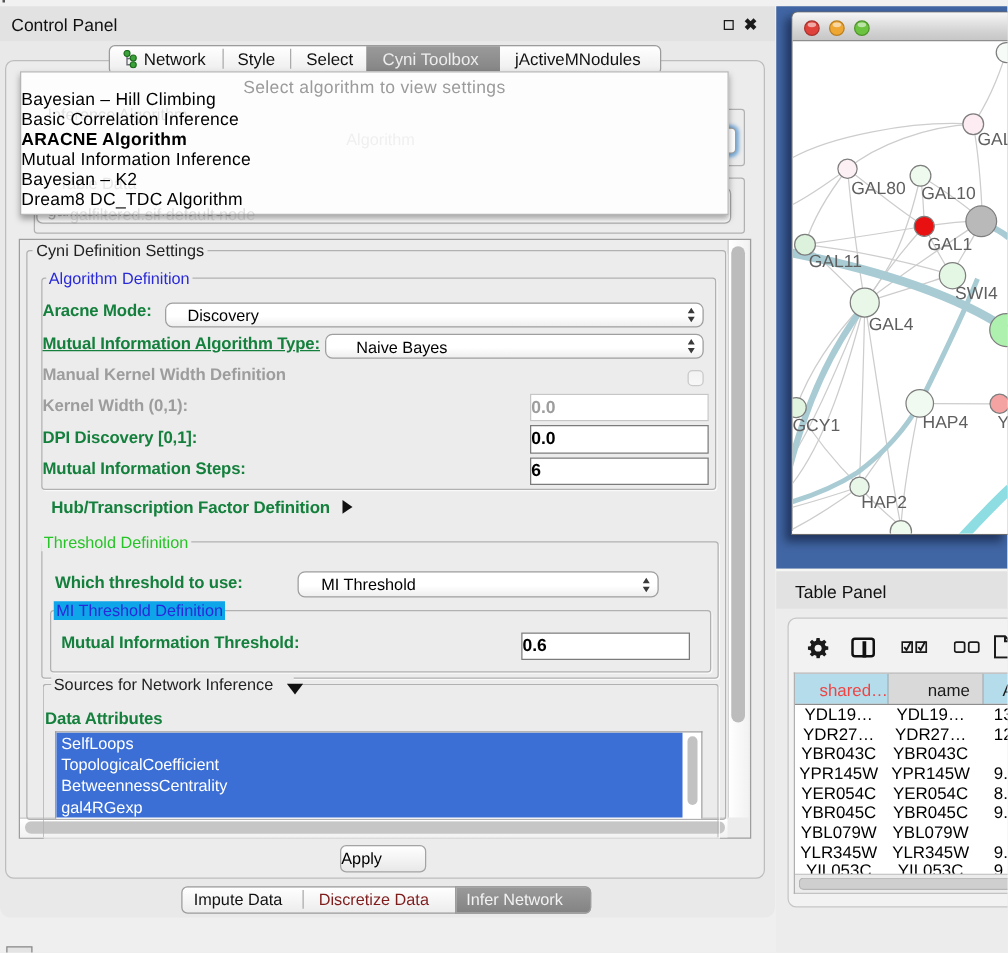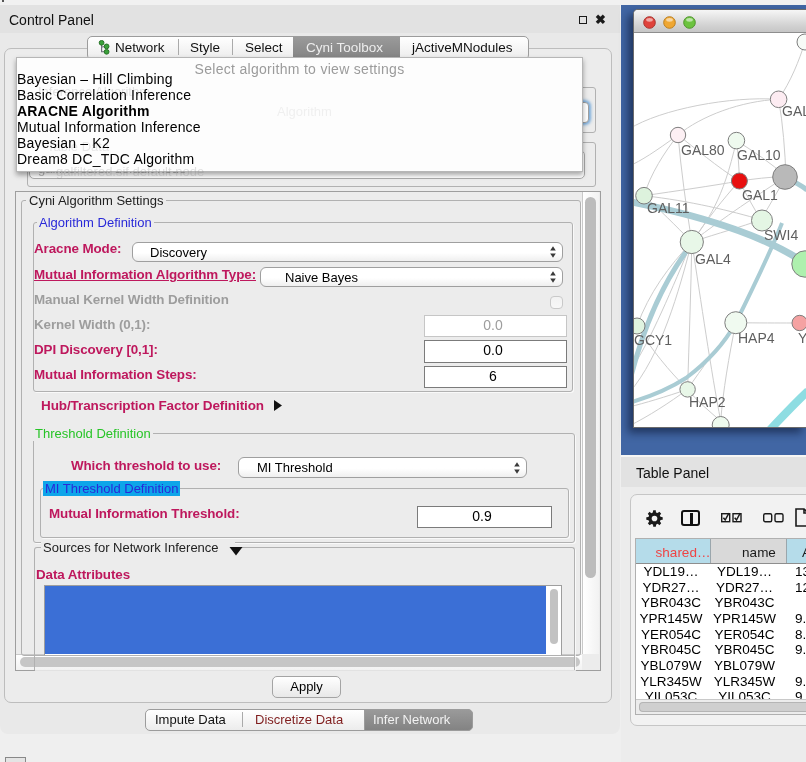--- a/index.html
+++ b/index.html
@@ -2,26 +2,26 @@
 <html><head>
 <meta charset="utf-8">
 <style>
   html,body{margin:0;padding:0;}
   body{width:806px;height:762px;overflow:hidden;background:#efefef;
        font-family:"Liberation Sans", sans-serif;}
   .abs{position:absolute;}
   #canvas{position:relative;width:806px;height:762px;overflow:hidden;}
   .gb{position:absolute;border:1px solid #b1b1b1;border-radius:3px;
       box-shadow:inset 0 0 0 0 #fff, 1px 1px 0 rgba(255,255,255,.7);}
-  .lbl{position:absolute;font-size:13.4px;font-weight:bold;color:#be185d;white-space:nowrap;letter-spacing:-.1px;}
+  .lbl{position:absolute;font-size:13.4px;font-weight:bold;color:#15803d;white-space:nowrap;letter-spacing:-.1px;}
   .combo{position:absolute;background:linear-gradient(#ffffff 55%,#efefef);border:1px solid #9f9f9f;border-radius:6px;
          font-size:13px;color:#000;box-shadow:inset 0 1px 0 #fff;}
   .combo svg.ar{position:absolute;right:6px;top:50%;margin-top:-6px;}
-  .field{position:absolute;background:#fff;font-size:14px;text-align:center;
-         white-space:nowrap;}
+  .field{position:absolute;background:#fff;font-size:14px;text-align:left;
+         white-space:nowrap;font-weight:bold;}
 </style>
 </head>
 <body>
 <div id="canvas">
 
   <div class="abs" style="left:0;top:0;width:621px;height:762px;background:#efefef;"></div>
   <div class="abs" style="left:0;top:33px;width:620px;height:701px;background:#e9e9e9;border-radius:0 0 8px 8px;"></div>
 
   <div class="abs" style="left:0;top:0;width:806px;height:5px;background:#f1f1f1;"></div>
   <div class="abs" style="left:2px;top:0;width:2px;height:2px;background:#555;"></div>
@@ -60,21 +60,21 @@
 
   <div class="abs" style="left:15px;top:191px;width:584px;height:478px;background:#ececec;border:1px solid #9e9e9e;"></div>
 
   <div class="abs" style="left:582px;top:192px;width:16px;height:462px;background:linear-gradient(90deg,#ffffff,#f2f2f2);border-left:1px solid #c9c9c9;"></div>
   <div class="abs" style="left:585px;top:197px;width:11px;height:381px;background:#bcbcbc;border-radius:6px;"></div>
 
   <div class="abs" style="left:16px;top:654px;width:566px;height:15px;background:linear-gradient(#ffffff,#f2f2f2);border-top:1px solid #c9c9c9;"></div>
   <div class="abs" style="left:20px;top:657px;width:560px;height:10px;background:#c6c6c6;border-radius:5px;"></div>
 
   <div class="gb" style="left:21px;top:200px;width:558px;height:454px;border-radius:3px;"></div>
-  <div class="abs" style="left:26px;top:193px;background:#ececec;padding:0 3px;font-size:13px;color:#222;">Cyni Algorithm Settings</div>
+  <div class="abs" style="left:26px;top:193px;background:#ececec;padding:0 3px;font-size:13px;color:#222;">Cyni Definition Settings</div>
 
   <div class="gb" style="left:33px;top:222px;width:538px;height:168px;"></div>
   <div class="abs" style="left:37px;top:215px;background:#ececec;padding:0 2px;font-size:13px;color:#2929d8;">Algorithm Definition</div>
 
   <div class="lbl" style="left:34px;top:241px;">Aracne Mode:</div>
   <div class="combo" style="left:132px;top:242px;width:429px;height:18px;">
     <span style="position:absolute;left:17px;top:2px;">Discovery</span>
     <svg class="ar" width="6" height="12" viewBox="0 0 6 12">
         <path d="M3 0.2 L5.8 4.6 L0.2 4.6 Z M3 11.8 L5.8 7.4 L0.2 7.4 Z" fill="#3a3a3a"></path>
       </svg>
@@ -95,46 +95,47 @@
   <div class="lbl" style="left:34px;top:367px;">Mutual Information Steps:</div>
   <div class="field" style="left:424px;top:366px;width:136px;height:19px;border:1px solid #7b7b7b;color:#000;padding:1px 5px 0 0;">6</div>
 
   <div class="lbl" style="left:41px;top:398px;font-size:13.5px;">Hub/Transcription Factor Definition</div>
   <svg class="abs" style="left:272px;top:399px;" width="11" height="13">
       <path d="M2 1 L10 6.5 L2 12 Z" fill="#111"></path>
     </svg>
 
   <div class="gb" style="left:33px;top:433px;width:540px;height:108px;"></div>
   <div class="abs" style="left:33px;top:426px;background:#ececec;padding:0 2px;font-size:13px;color:#27c427;">Threshold Definition</div>
-  <div class="lbl" style="left:60px;top:458px;width:172px;text-align:center;">Which threshold to use:</div>
+  <div class="lbl" style="left:44px;top:458px;width:172px;text-align:left;">Which threshold to use:</div>
   <div class="combo" style="left:238px;top:457px;width:287px;height:19px;">
     <span style="position:absolute;left:18px;top:2px;">MI Threshold</span>
     <svg class="ar" width="6" height="12" viewBox="0 0 6 12">
         <path d="M3 0.2 L5.8 4.6 L0.2 4.6 Z M3 11.8 L5.8 7.4 L0.2 7.4 Z" fill="#3a3a3a"></path>
       </svg>
   </div>
 
   <div class="gb" style="left:40px;top:488px;width:527px;height:48px;"></div>
   <div class="abs" style="left:43px;top:481px;background:#0ea5e9;padding:0 2px;font-size:13px;color:#2929d8;">MI Threshold Definition</div>
   <div class="lbl" style="left:49px;top:506px;">Mutual Information Threshold:</div>
-  <div class="field" style="left:417px;top:506px;width:128px;height:19px;border:1px solid #7b7b7b;color:#000;padding:1px 5px 0 0;">0.9</div>
+  <div class="field" style="left:417px;top:506px;width:128px;height:19px;border:1px solid #7b7b7b;color:#000;padding:1px 5px 0 0;">0.6</div>
 
   <div class="gb" style="left:34px;top:547px;width:539px;height:122px;border-bottom:none;border-radius:3px 3px 0 0;"></div>
   <div class="abs" style="left:41px;top:540px;background:#ececec;padding:0 2px;font-size:13px;color:#222;">Sources for Network Inference&nbsp;&nbsp;&nbsp;&nbsp;</div>
   <svg class="abs" style="left:229px;top:546px;" width="14" height="10">
       <path d="M0.5 1 L13.5 1 L7 9.5 Z" fill="#111"></path>
     </svg>
   <div class="lbl" style="left:36px;top:567px;">Data Attributes</div>
 
   <div class="abs" style="left:44px;top:585px;width:516px;height:69px;background:#fff;border:1px solid #9e9e9e;border-bottom:none;overflow:hidden;">
     <div style="position:absolute;left:0;top:0;width:501px;height:68px;background:#3b6fd6;"></div>
+    <div style="position:absolute;left:4px;top:0px;font-size:13px;line-height:17px;color:#fff;">SelfLoops<br>TopologicalCoefficient<br>BetweennessCentrality<br>gal4RGexp</div>
     <div style="position:absolute;left:505px;top:3px;width:8px;height:55px;background:#c2c2c2;border-radius:4px;"></div>
   </div>
 
-  <div class="abs" style="left:272px;top:676px;width:67px;height:20px;background:linear-gradient(#ffffff,#e8e8e8);border:1px solid #a4a4a4;border-radius:5px;text-align:center;font-size:13px;color:#000;line-height:19px;">Apply</div>
+  <div class="abs" style="left:272px;top:676px;width:67px;height:20px;background:linear-gradient(#ffffff,#e8e8e8);border:1px solid #a4a4a4;border-radius:5px;text-align:left;font-size:13px;color:#000;line-height:19px;">Apply</div>
 
   <div class="abs" style="left:145px;top:709px;width:326px;height:20px;background:linear-gradient(#ffffff,#ececec);border:1px solid #9c9c9c;border-radius:5px;"></div>
   <div class="abs" style="left:364px;top:709px;width:107px;height:20px;background:linear-gradient(#9a9a9a,#838383);border:1px solid #9c9c9c;border-radius:0 5px 5px 0;"></div>
   <div class="abs" style="left:242px;top:712px;width:1px;height:15px;background:#aaa;"></div>
   <div class="abs" style="left:155px;top:712px;font-size:13px;color:#111;">Impute Data</div>
   <div class="abs" style="left:255px;top:712px;font-size:13px;color:#7f1d1d;text-align:right;">Discretize Data</div>
   <div class="abs" style="left:373px;top:712px;font-size:13px;color:#f2f2f2;">Infer Network</div>
 
   <div class="abs" style="left:5px;top:757px;width:19px;height:16px;background:#e4e4e4;border:1px solid #888;"></div>
 

